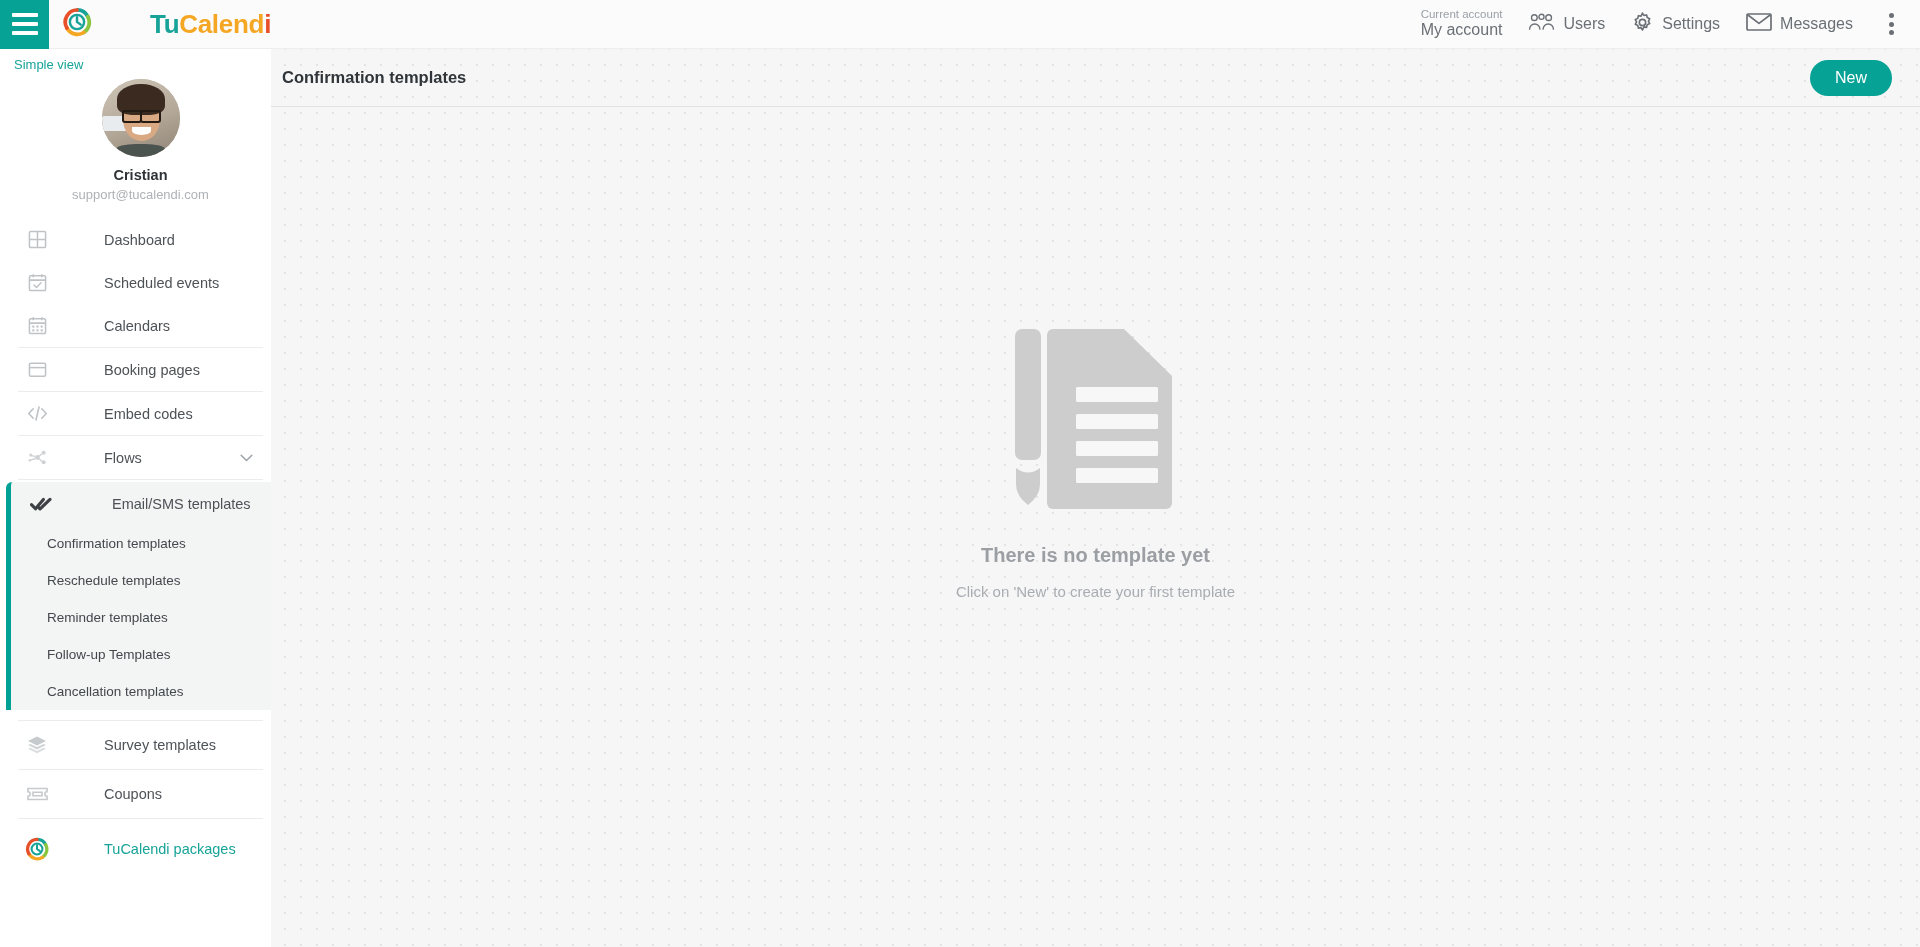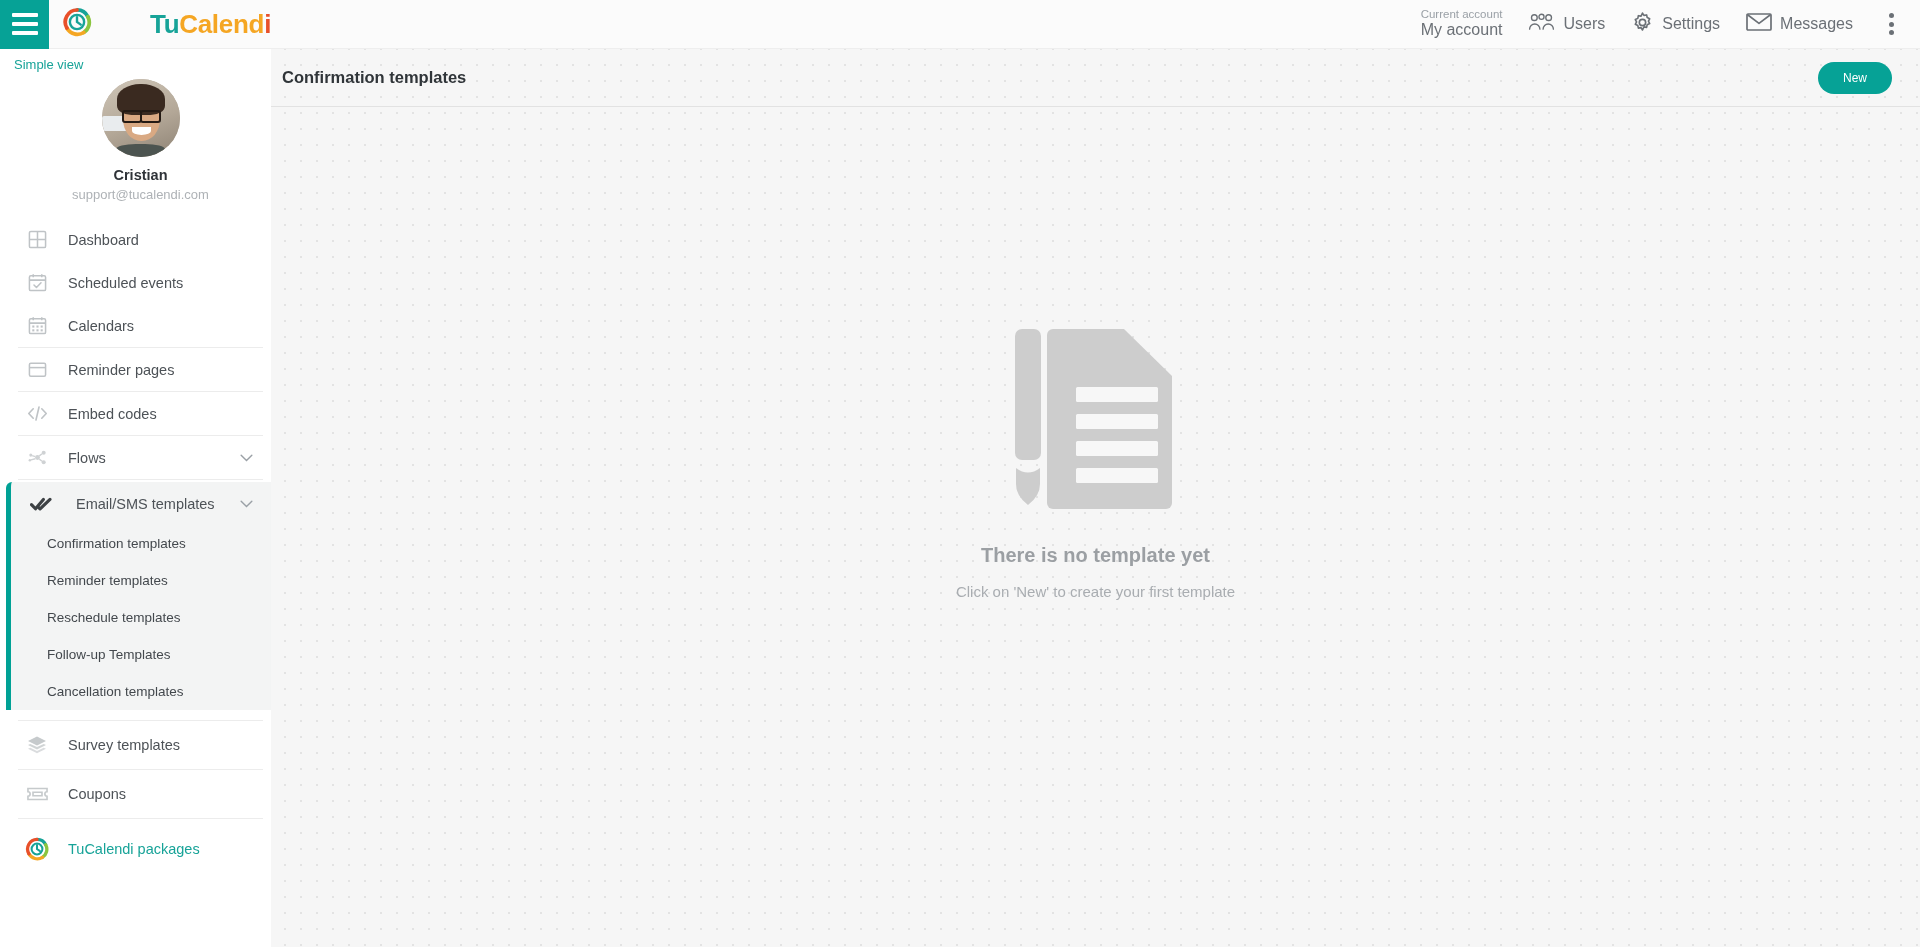--- a/index.html
+++ b/index.html
@@ -98,21 +98,21 @@
   .av-body { position: absolute; left: 18%; bottom: 0; width: 64%; height: 17%;
     background: #4c5450; border-radius: 40% 40% 0 0; }
   .p-name { font-size: 14.5px; font-weight: bold; color: #2f3338; }
   .p-mail { font-size: 13px; color: #aeb2b6; margin-top: 4px; }
 
   .navlist { width: 100%; }
   .divider { height: 1px; background: #ececec; margin: 0 12px; }
 
   .navitem {
     display: flex; align-items: center;
-    height: 43px; padding-left: 18px; cursor: pointer; position: relative;
+    height: 43px; padding-left: 18px; cursor: pointer; position: relative; gap: 36px;
   }
   .navitem .ico {
     width: 26px; display: flex; align-items: center;
     justify-content: center; color: #bfc3c6; flex: 0 0 26px;
   }
   .navitem .lbl {
     margin-left: 18px; font-size: 14.5px; color: #4d5257; white-space: nowrap;
   }
   .chev { margin-left: auto; margin-right: 22px; color: #9aa0a6; display: flex; }
 
@@ -140,21 +140,21 @@
     background-size: 16px 16px;
     background-position: 6px 8px;
   }
   .main-head {
     height: 58px; display: flex; align-items: center;
     padding: 0 28px 0 11px; border-bottom: 1px solid #e2e2e2;
   }
   .main-title { font-size: 16.5px; font-weight: bold; color: #303539; }
   .btn-new {
     margin-left: auto; background: #06a296; color: #ffffff;
-    font-size: 12px; border: none; border-radius: 20px;
+    font-size: 16px; border: none; border-radius: 20px;
     padding: 9px 25px; cursor: pointer;
     font-family: "Liberation Sans", sans-serif;
   }
   .empty-wrap {
     display: flex; flex-direction: column; align-items: center;
     justify-content: flex-start; padding-top: 218px;
   }
   .empty-title {
     font-size: 20px; font-weight: bold; color: #9b9fa3; margin-top: 30px;
   }
@@ -294,21 +294,21 @@
 
     <div class="divider"></div>
 
     <div class="navitem">
       <span class="ico">
         <svg width="19" height="19" viewBox="0 0 20 20" fill="none" stroke="#bfc3c6" stroke-width="1.6">
           <rect x="1.5" y="3.5" width="17" height="13.5" rx="1.5"></rect>
           <path d="M1.5 8h17"></path>
         </svg>
       </span>
-      <span class="lbl">Reminder pages</span>
+      <span class="lbl">Booking pages</span>
     </div>
 
     <div class="divider"></div>
 
     <div class="navitem">
       <span class="ico">
         <svg width="21" height="19" viewBox="0 0 22 20" fill="none" stroke="#bfc3c6" stroke-width="1.7" stroke-linecap="round" stroke-linejoin="round">
           <path d="M6.5 5L1.8 10l4.7 5M15.5 5l4.7 5-4.7 5M12.6 3.2L9.4 16.8"></path>
         </svg>
       </span>
@@ -353,24 +353,24 @@
           <svg width="13" height="8" viewBox="0 0 14 9" fill="none" stroke="#9aa0a6" stroke-width="1.6" stroke-linecap="round">
             <path d="M1 1.3L7 7.2 13 1.3"></path>
           </svg>
         </span>
       </div>
 
       <div class="subitem">
         <span>Confirmation templates</span>
       </div>
       <div class="subitem">
+        <span>Reschedule templates</span>
+      </div>
+      <div class="subitem">
         <span>Reminder templates</span>
-      </div>
-      <div class="subitem">
-        <span>Reschedule templates</span>
       </div>
       <div class="subitem">
         <span>Follow-up Templates</span>
       </div>
       <div class="subitem">
         <span>Cancellation templates</span>
       </div>
     </div>
 
     <div class="divider" style="margin-top:10px"></div>

